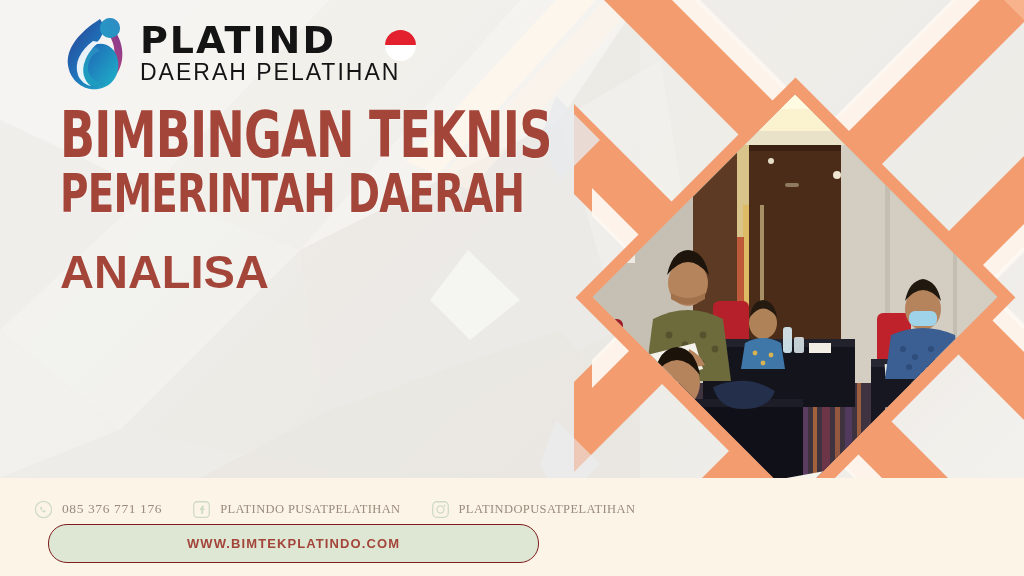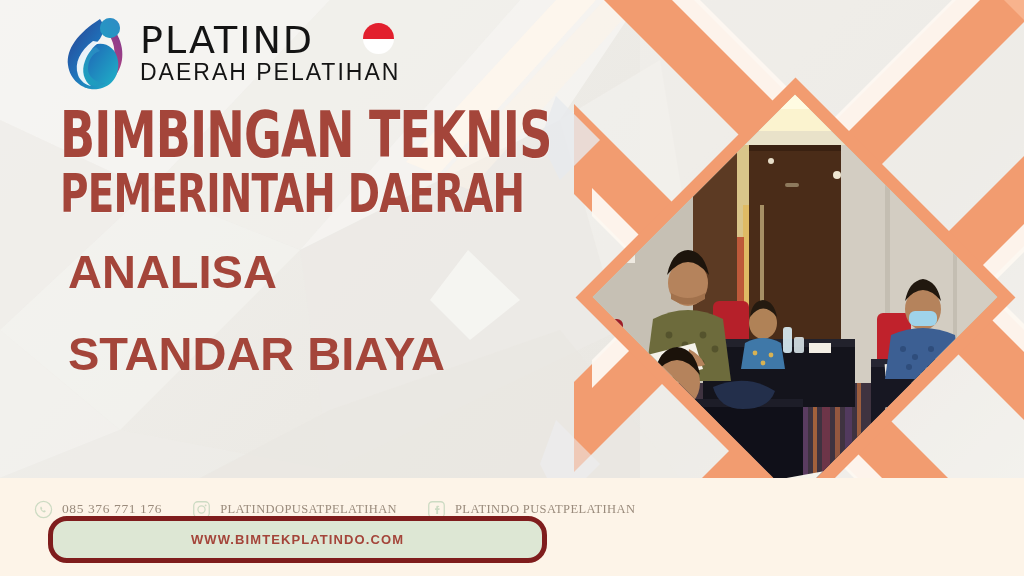--- a/index.html
+++ b/index.html
@@ -41,22 +41,22 @@
     overflow:hidden;
   }
   .photo-scene{position:absolute;inset:0;background:#b9b2a6;}
 
   
   .logo-row{position:absolute;left:60px;top:8px;height:88px;display:flex;align-items:center;}
   .logo-mark{width:72px;height:82px;position:relative;flex:0 0 auto;}
   .logo-text{margin-left:8px;}
   .logo-word{
     font-family:"DejaVu Sans",sans-serif;
-    font-weight:normal;font-size:38px;letter-spacing:1px;color:#141414;
-    line-height:38px;display:flex;align-items:flex-start;gap:46px;
+    font-weight:bold;font-size:38px;letter-spacing:1px;color:#141414;
+    line-height:38px;display:flex;align-items:flex-end;gap:46px;
   }
   .logo-word .w{letter-spacing:2px;}
   .flag-o{
     display:inline-block;width:31px;height:31px;border-radius:50%;
     margin-left:3px;overflow:hidden;position:relative;top:2px;
     background:linear-gradient(#e2202e 0 50%,#ffffff 50% 100%);
   }
   .logo-sub{
     font-family:"Liberation Sans",sans-serif;
     font-weight:normal;font-size:23px;letter-spacing:2.0px;color:#141414;
@@ -71,33 +71,33 @@
     transform:scaleX(.80);transform-origin:left center;
     white-space:nowrap;
     text-shadow:1px 1px 0 rgba(255,255,255,.35);
   }
   .h1{font-size:64px;line-height:62px;letter-spacing:-1px;}
   .h2{font-size:54px;line-height:56px;letter-spacing:-1px;}
   .h-wide{
     font-family:"Liberation Sans",sans-serif;
     font-weight:bold;color:#a4453a;white-space:nowrap;
   }
-  .h3{font-size:47px;line-height:56px;letter-spacing:0px;margin-top:22px;margin-left:8px;}
+  .h3{font-size:47px;line-height:56px;letter-spacing:0px;margin-top:22px;margin-left:0;}
   .h4{font-size:47px;line-height:56px;letter-spacing:0px;margin-top:26px;margin-left:8px;}
 
   
   .footer-band{position:absolute;left:0;bottom:0;width:1024px;height:98px;background:#fdf4e8;}
   .contacts{position:absolute;left:34px;bottom:56px;display:flex;align-items:center;height:22px;}
   .c-item{display:flex;align-items:center;margin-right:30px;}
   .c-ico{width:19px;height:19px;margin-right:9px;flex:0 0 auto;color:#cddbc3;}
   .c-txt{font-size:12.5px;color:#9a8b7c;letter-spacing:.4px;font-family:"Liberation Serif",serif;}
   .c-txt.num{font-family:"Liberation Serif",serif;font-size:13.5px;letter-spacing:.6px;}
   .web-pill{
     position:absolute;left:48px;bottom:13px;width:489px;height:37px;
-    background:#dde7d4;border:5px solid #7f1d1d;border-radius:19px;
+    background:#dde7d4;border:1px solid #7f1d1d;border-radius:19px;
     display:flex;align-items:center;justify-content:center;
   }
   .web-txt{font-size:13px;font-weight:bold;color:#a4453a;letter-spacing:1.1px;}
 </style>
 </head>
 <body>
 
 <div id="poster">
 
   <div class="bg-base"></div>
@@ -351,56 +351,55 @@
         <span class="flag-o"></span>
       </div>
       <div class="logo-sub">DAERAH PELATIHAN</div>
     </div>
   </div>
 
   <div class="headline">
     <div class="h-cond h1">BIMBINGAN TEKNIS</div>
     <div class="h-cond h2">PEMERINTAH DAERAH</div>
     <div class="h-wide h3">ANALISA</div>
-    <div class="h-wide h4">STANDAR BIAYA</div>
   </div>
 
   <div class="footer-band"></div>
 
   <div class="contacts">
 
     <div class="c-item">
       <span class="c-ico">
         <svg width="19" height="19" viewBox="0 0 24 24" fill="none" stroke="#cddbc3" stroke-width="1.6">
           <circle cx="12" cy="12" r="10.2"></circle>
           <path d="M9.2 8.3c-.3 0-.7.1-.9.5-.3.5-.6 1.2-.3 2.2.4 1.3 1.4 2.7 2.6 3.6 1.2.9 2.4 1.2 3 1 .5-.2 1-.6 1.1-1.1.1-.4 0-.6-.2-.8l-1.4-.8c-.2-.1-.4 0-.6.2l-.4.5c-.1.2-.3.2-.5.1-.6-.3-1.5-1.1-1.9-1.9-.1-.2-.1-.3.1-.5l.5-.4c.2-.2.2-.4.1-.6l-.7-1.3c-.1-.2-.3-.3-.5-.3z" fill="#cddbc3" stroke="none"></path>
         </svg>
       </span>
       <span class="c-txt num">085 376 771 176</span>
+    </div>
+
+    <div class="c-item">
+      <span class="c-ico">
+        <svg width="19" height="19" viewBox="0 0 24 24" fill="none" stroke="#cddbc3" stroke-width="1.6">
+          <rect x="2.2" y="2.2" width="19.6" height="19.6" rx="4.5"></rect>
+          <path d="M14.6 7.4h-1.4c-.9 0-1.5.6-1.5 1.5v1.4h-1.6v2.2h1.6v5.1h2.3v-5.1h1.7l.3-2.2h-2v-1c0-.3.2-.5.5-.5h1.2z" fill="#cddbc3" stroke="none"></path>
+        </svg>
+      </span>
+      <span class="c-txt">PLATINDO PUSATPELATIHAN</span>
     </div>
 
     <div class="c-item">
       <span class="c-ico">
         <svg width="19" height="19" viewBox="0 0 24 24" fill="none" stroke="#cddbc3" stroke-width="1.6">
           <rect x="2.2" y="2.2" width="19.6" height="19.6" rx="5.2"></rect>
           <circle cx="12" cy="12" r="4.5"></circle>
           <circle cx="17.2" cy="6.8" r="1.2" fill="#cddbc3" stroke="none"></circle>
         </svg>
       </span>
       <span class="c-txt">PLATINDOPUSATPELATIHAN</span>
     </div>
-
-    <div class="c-item">
-      <span class="c-ico">
-        <svg width="19" height="19" viewBox="0 0 24 24" fill="none" stroke="#cddbc3" stroke-width="1.6">
-          <rect x="2.2" y="2.2" width="19.6" height="19.6" rx="4.5"></rect>
-          <path d="M14.6 7.4h-1.4c-.9 0-1.5.6-1.5 1.5v1.4h-1.6v2.2h1.6v5.1h2.3v-5.1h1.7l.3-2.2h-2v-1c0-.3.2-.5.5-.5h1.2z" fill="#cddbc3" stroke="none"></path>
-        </svg>
-      </span>
-      <span class="c-txt">PLATINDO PUSATPELATIHAN</span>
-    </div>
   </div>
 
   <div class="web-pill">
     <span class="web-txt">WWW.BIMTEKPLATINDO.COM</span>
   </div>
 
 </div>
 
 </body></html>

